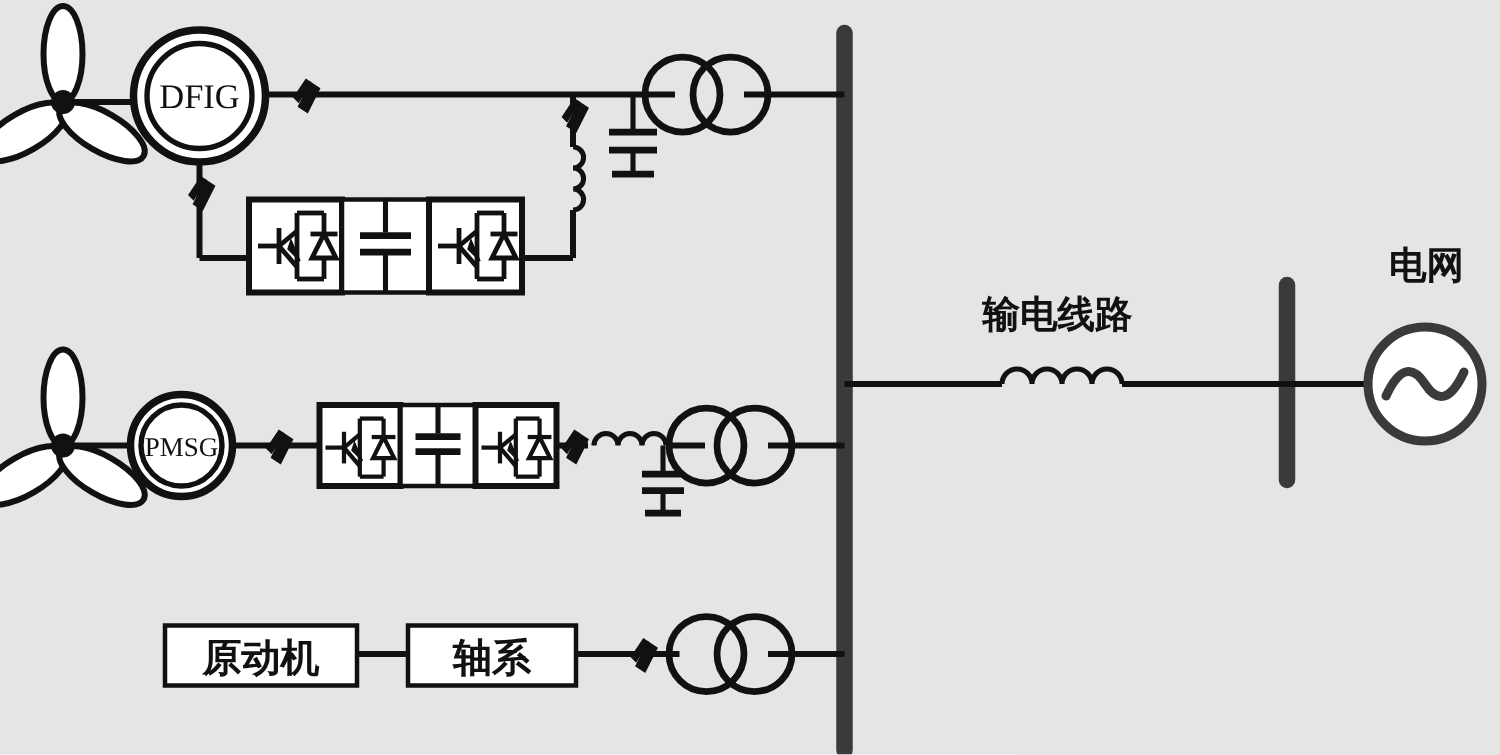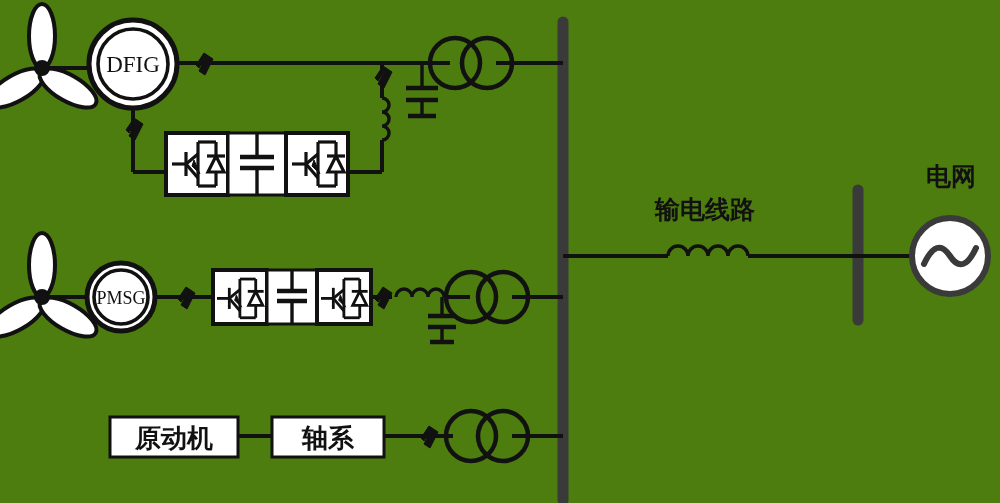--- a/index.html
+++ b/index.html
@@ -7,21 +7,21 @@
     padding: 0;
     background: #ffffff;
   }
   body {
     font-family: "Liberation Sans", sans-serif;
   }
   #diagram-root {
     position: relative;
     width: 1000px;
     height: 503px;
-    background: #4d7c0f;
+    background: #e5e5e5;
     overflow: hidden;
   }
   svg.diagram-canvas {
     display: block;
     width: 1000px;
     height: 503px;
   }
   .wire {
     stroke: #111111;
     stroke-width: 4;

